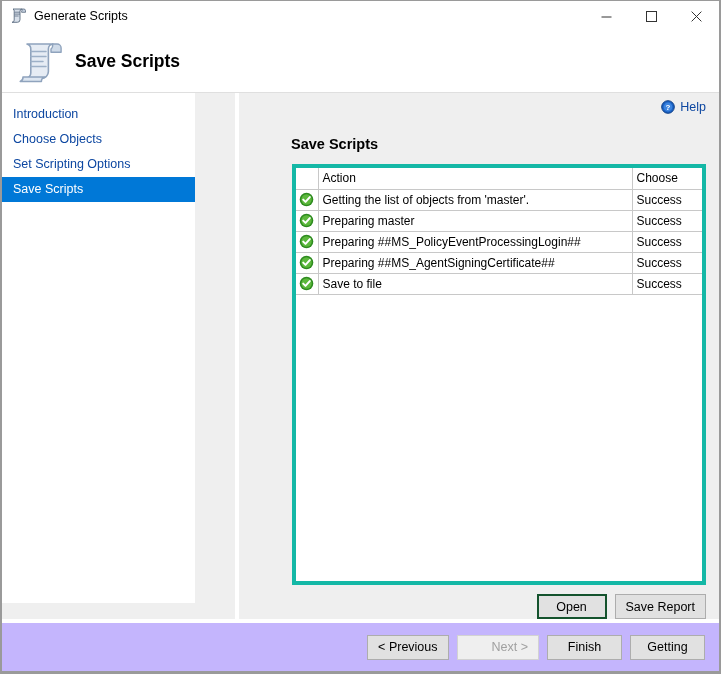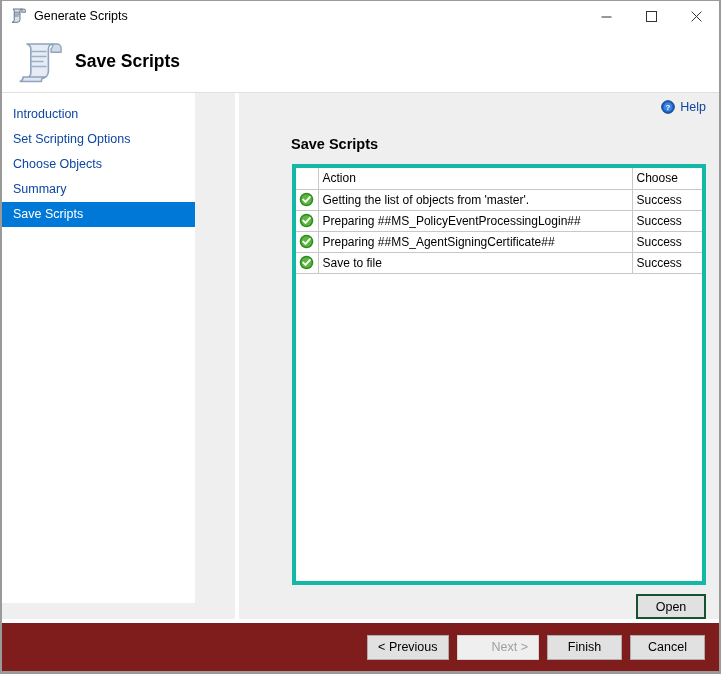--- a/index.html
+++ b/index.html
@@ -237,21 +237,21 @@
 
   
   .footer-sep {
     flex: 0 0 auto;
     height: 4px;
     background: #ffffff;
   }
   .footer {
     flex: 0 0 auto;
     height: 48px;
-    background: #7f1d1d;
+    background: #c4b5fd;
     display: flex;
     align-items: center;
     justify-content: flex-end;
     padding-right: 14px;
     gap: 8px;
     box-sizing: border-box;
     text-align: right;
   }
   .footer .btn { min-width: 75px; height: 25px; }
 </style>
@@ -303,23 +303,22 @@
       </g>
       <path d="M8 41 h22 a4.5 4.5 0 0 0 -3.6 4.4 h-21.2 A4.4 4.4 0 0 0 8 41 z" fill="#dde6f1" stroke="#8fa3bd" stroke-width="1.5" stroke-linejoin="round"></path>
     </svg>
     <div class="banner-title">Save Scripts</div>
   </div>
 
   <div class="body-area">
 
     <div class="sidebar lower-gray">
       <div class="nav-item">Introduction</div>
+      <div class="nav-item">Choose Objects</div>
       <div class="nav-item">Set Scripting Options</div>
-      <div class="nav-item">Choose Objects</div>
-      <div class="nav-item">Summary</div>
       <div class="nav-item selected">Save Scripts</div>
     </div>
 
     <div class="vsep"></div>
 
     <div class="content">
 
       <div class="help-row">
         <div class="help-link">
           <svg class="help-icon" viewBox="0 0 14 14">
@@ -360,20 +359,31 @@
               <td>Success</td>
             </tr>
             <tr>
               <td class="icon-cell">
                 <svg width="15" height="15" viewBox="0 0 15 15">
                   <circle cx="7.5" cy="7.5" r="6.8" fill="#2e8b1f"></circle>
                   <circle cx="7.5" cy="7.5" r="5.2" fill="#5cb83c"></circle>
                   <path d="M4.2 7.6 l2.3 2.3 l4.3 -4.8" fill="none" stroke="#ffffff" stroke-width="2" stroke-linecap="round" stroke-linejoin="round"></path>
                 </svg>
               </td>
+              <td>Preparing master</td>
+              <td>Success</td>
+            </tr>
+            <tr>
+              <td class="icon-cell">
+                <svg width="15" height="15" viewBox="0 0 15 15">
+                  <circle cx="7.5" cy="7.5" r="6.8" fill="#2e8b1f"></circle>
+                  <circle cx="7.5" cy="7.5" r="5.2" fill="#5cb83c"></circle>
+                  <path d="M4.2 7.6 l2.3 2.3 l4.3 -4.8" fill="none" stroke="#ffffff" stroke-width="2" stroke-linecap="round" stroke-linejoin="round"></path>
+                </svg>
+              </td>
               <td>Preparing ##MS_PolicyEventProcessingLogin##</td>
               <td>Success</td>
             </tr>
             <tr>
               <td class="icon-cell">
                 <svg width="15" height="15" viewBox="0 0 15 15">
                   <circle cx="7.5" cy="7.5" r="6.8" fill="#2e8b1f"></circle>
                   <circle cx="7.5" cy="7.5" r="5.2" fill="#5cb83c"></circle>
                   <path d="M4.2 7.6 l2.3 2.3 l4.3 -4.8" fill="none" stroke="#ffffff" stroke-width="2" stroke-linecap="round" stroke-linejoin="round"></path>
                 </svg>
@@ -391,27 +401,28 @@
               </td>
               <td>Save to file</td>
               <td>Success</td>
             </tr>
           </tbody>
         </table>
       </div>
 
       <div class="btn-row">
         <div class="btn default">Open</div>
+        <div class="btn wide">Save Report</div>
       </div>
 
     </div>
   </div>
 
   <div class="footer-sep"></div>
 
   <div class="footer">
     <div class="btn">&lt; Previous</div>
     <div class="btn disabled">Next &gt;</div>
     <div class="btn">Finish</div>
-    <div class="btn">Cancel</div>
+    <div class="btn">Getting</div>
   </div>
 
 </div>
 
 </body></html>

